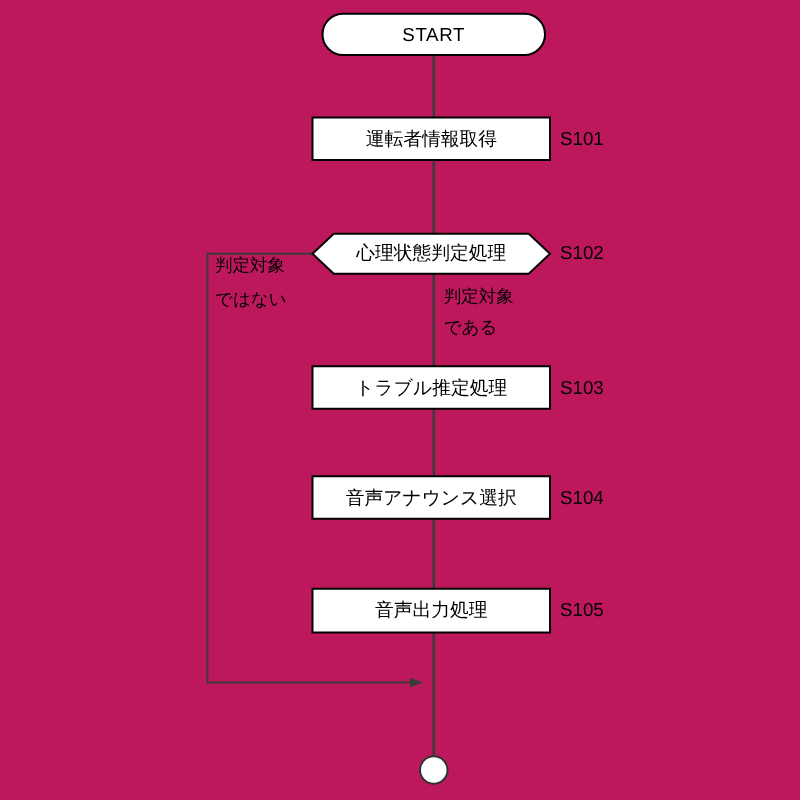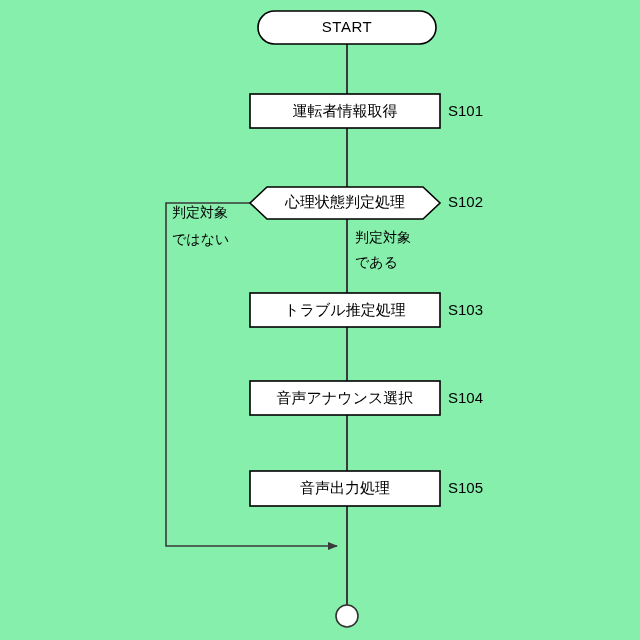--- a/index.html
+++ b/index.html
@@ -10,21 +10,21 @@
   body {
     width: 640px;
     height: 640px;
     font-family: "Liberation Sans", "DejaVu Sans", sans-serif;
     overflow: hidden;
   }
   #flowchart-canvas {
     position: relative;
     width: 640px;
     height: 640px;
-    background: #86efac;
+    background: #be185d;
   }
   svg.flow-svg {
     position: absolute;
     left: 0;
     top: 0;
     width: 640px;
     height: 640px;
   }
   .node-text {
     font-family: "Liberation Sans", "DejaVu Sans", sans-serif;

